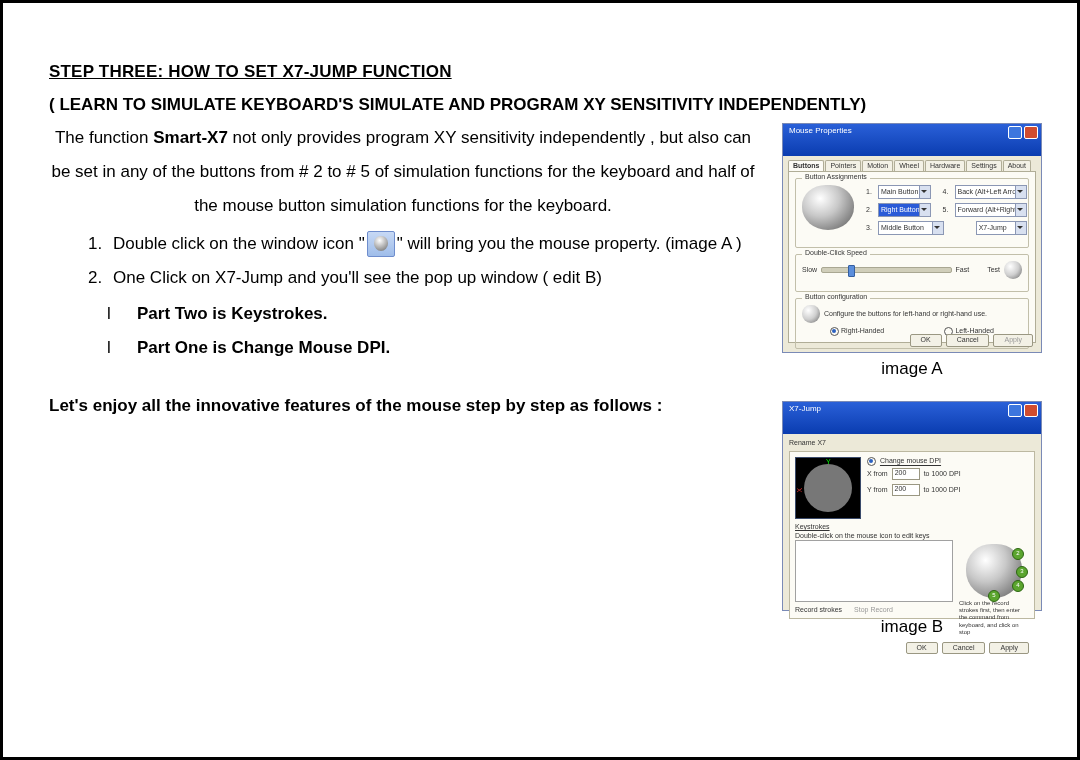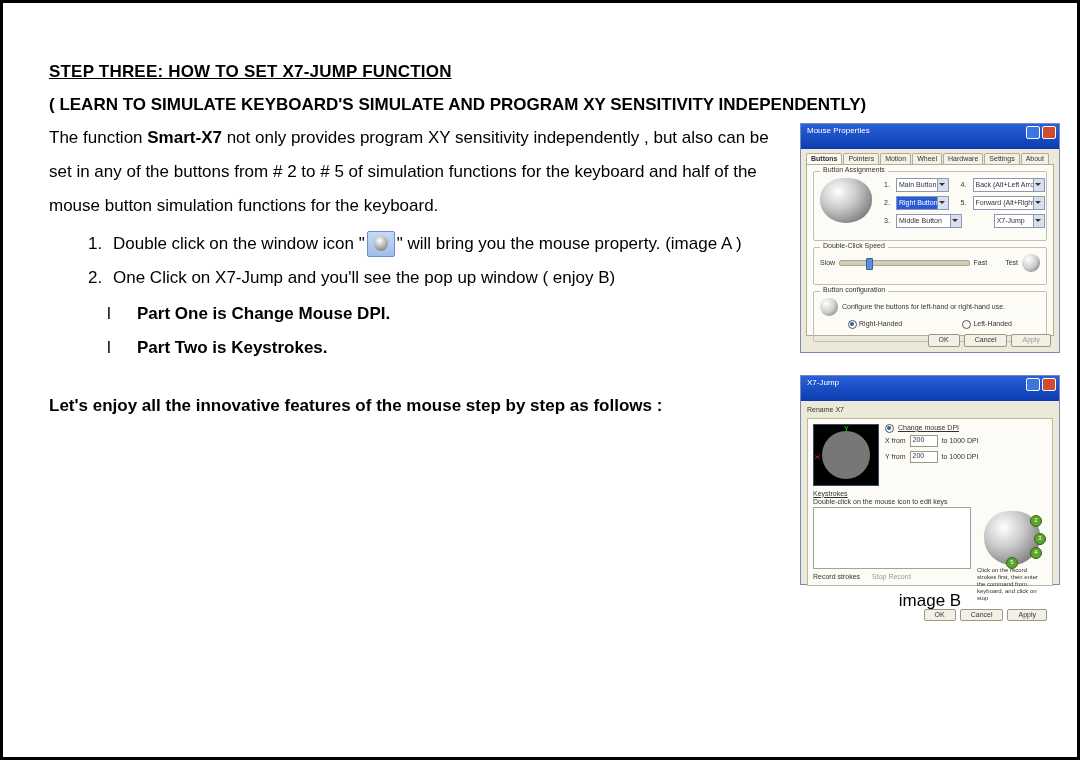--- a/index.html
+++ b/index.html
@@ -10,21 +10,21 @@
     color: #000;
     background: #fff;
     width: 1080px;
     height: 760px;
     box-sizing: border-box;
     border: 3px solid #000;
     position: relative;
     overflow: hidden;
   }
   .page {
-    padding: 52px 12px 20px 46px;
+    padding: 52px 30px 20px 46px;
     box-sizing: border-box;
     line-height: 2;
     height: 100%;
   }
   .head-title {
     font-weight: bold;
     text-decoration: underline;
     font-size: 17px;
     letter-spacing: 0.2px;
     margin-bottom: 3px;
@@ -43,20 +43,21 @@
   .left-col {
     flex: 1 1 auto;
     padding-right: 20px;
   }
   .right-col {
     flex: 0 0 270px;
     text-align: center;
   }
   .intro {
     line-height: 2;
+    text-align: center;
   }
   .ol {
     list-style: decimal;
     padding-left: 58px;
     margin: 4px 0 2px 0;
   }
   .ol li {
     padding-left: 6px;
   }
   .mouse-icon {
@@ -107,21 +108,21 @@
     color: #333;
     position: relative;
     line-height: 1.2;
   }
   .figure-a { height:230px; margin-top:2px; }
   .figure-b { height:210px; margin-top:22px; }
   .titlebar {
     background: linear-gradient(#2a60d8,#0a3cb0);
     color:#fff;
     font-size:8px;
-    height:25px;
+    height:32px;
     padding:2px 6px;
     box-sizing:border-box;
     position:relative;
   }
   .titlebar .closegrp{
     position:absolute; right:3px; top:2px; display:flex; gap:2px;
   }
   .titlebar .closegrp span{
     width:12px;height:11px;background:#d04c2f;border:1px solid #fff;border-radius:2px;display:block;
   }
@@ -214,28 +215,28 @@
     <div class="left-col">
 
       <div class="intro">
         <span>The function </span><b>Smart-X7</b><span> not only provides program XY sensitivity independently , but also can be set in any of the buttons from # 2 to # 5 of simulation functions for the keyboard and half of the mouse button simulation functions for the keyboard.</span>
       </div>
 
       <ol class="ol">
         <li>
           <span>Double click on the window icon "</span><span class="mouse-icon"></span><span>" will bring you the mouse property. (image A )</span>
         </li>
-        <li>One Click on X7-Jump and you'll see the pop up window ( enjoy B)</li>
+        <li>One Click on X7-Jump and you'll see the pop up window ( edit B)</li>
       </ol>
 
+      <div class="bullet-row">
+        <span class="bullet-sym">l</span><span>Part Two is Keystrokes.</span>
+      </div>
       <div class="bullet-row">
         <span class="bullet-sym">l</span><span>Part One is Change Mouse DPI.</span>
-      </div>
-      <div class="bullet-row">
-        <span class="bullet-sym">l</span><span>Part Two is Keystrokes.</span>
       </div>
 
       <div class="enjoy">Let's enjoy all the innovative features of the mouse step by step as follows :</div>
 
     </div>
 
     <div class="right-col">
 
       <div class="figure-a">
         <div class="titlebar">
@@ -304,20 +305,21 @@
               <span><span class="radio"></span><span>Left-Handed</span></span>
             </div>
           </div>
         </div>
         <div class="btm-btns">
           <div class="btn">OK</div>
           <div class="btn">Cancel</div>
           <div class="btn" style="color:#999">Apply</div>
         </div>
       </div>
+      <div class="caption">image A</div>
 
       <div class="figure-b">
         <div class="titlebar">
           <span>X7-Jump</span>
           <div class="closegrp">
             <span class="min"></span>
             <span></span>
           </div>
         </div>
         <div style="padding:5px 6px 4px 6px;font-size:7px;">Rename X7</div>

